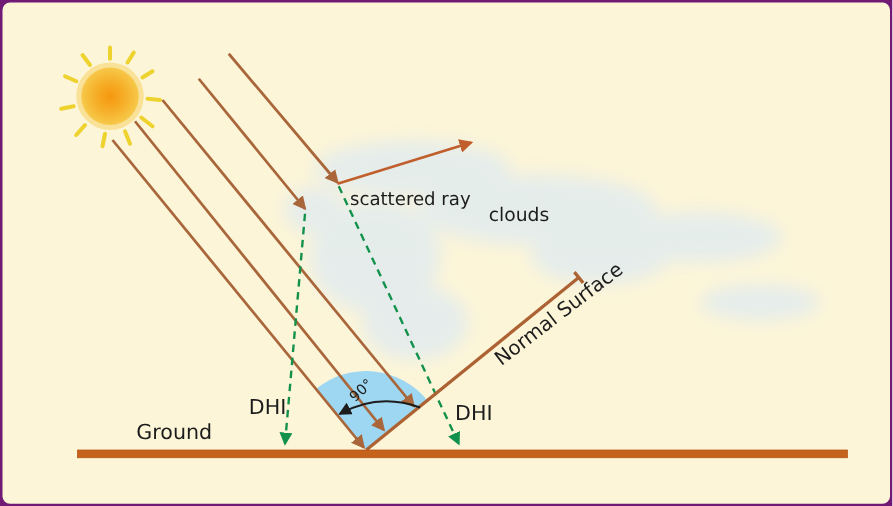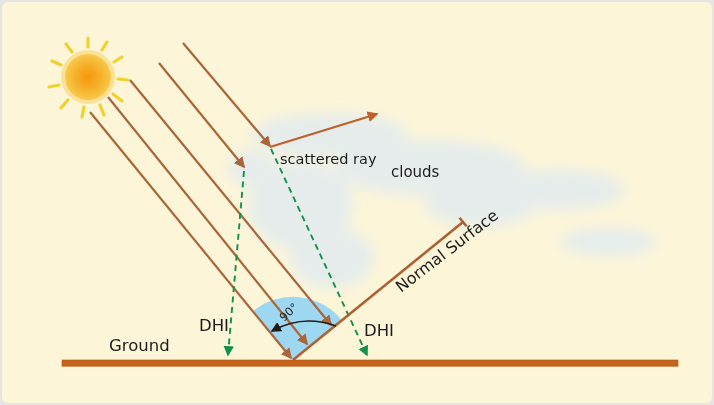--- a/index.html
+++ b/index.html
@@ -1,17 +1,17 @@
 <!DOCTYPE html>
 <html style="--background: #fcf5d8; --ray: #a9663a; --scatter: #c05f2b; --normal: #ad6233; --ground: #c5631c; --ground-edge: #b35416; --diffuse: #12914c; --sector: #9ed7f2; --sun-core: #f5970e; --sun-mid: #f6b02a; --sun-edge: #f7c94b; --sun-rays: #eed22e; --cloud: #d9e8f6; --text: #1c1c1c;"><head>
 <meta charset="utf-8">
 <style>
   html,body{margin:0;padding:0;background:#ffffff;}
   .stage{width:714px;height:405px;position:relative;overflow:hidden;
-         background:#e5e5e5;}
+         background:#701a75;}
   .canvas{position:absolute;left:2px;top:2px;width:710px;height:401px;
           background:var(--background,#fcf5d8);border-radius:6px;}
   svg{display:block;}
   .label{font-family:"DejaVu Sans","Liberation Sans",sans-serif;
          fill:var(--text,#1c1c1c);}
   .beam{stroke:var(--ray,#a9663a);stroke-width:2.2;fill:none;}
   .scatter-line{stroke:var(--scatter,#c05f2b);stroke-width:2.2;fill:none;}
   .normal-line{stroke:var(--normal,#ad6233);stroke-width:2.6;fill:none;}
   .diffuse{stroke:var(--diffuse,#12914c);stroke-width:1.9;
            stroke-dasharray:6 4.5;fill:none;}

